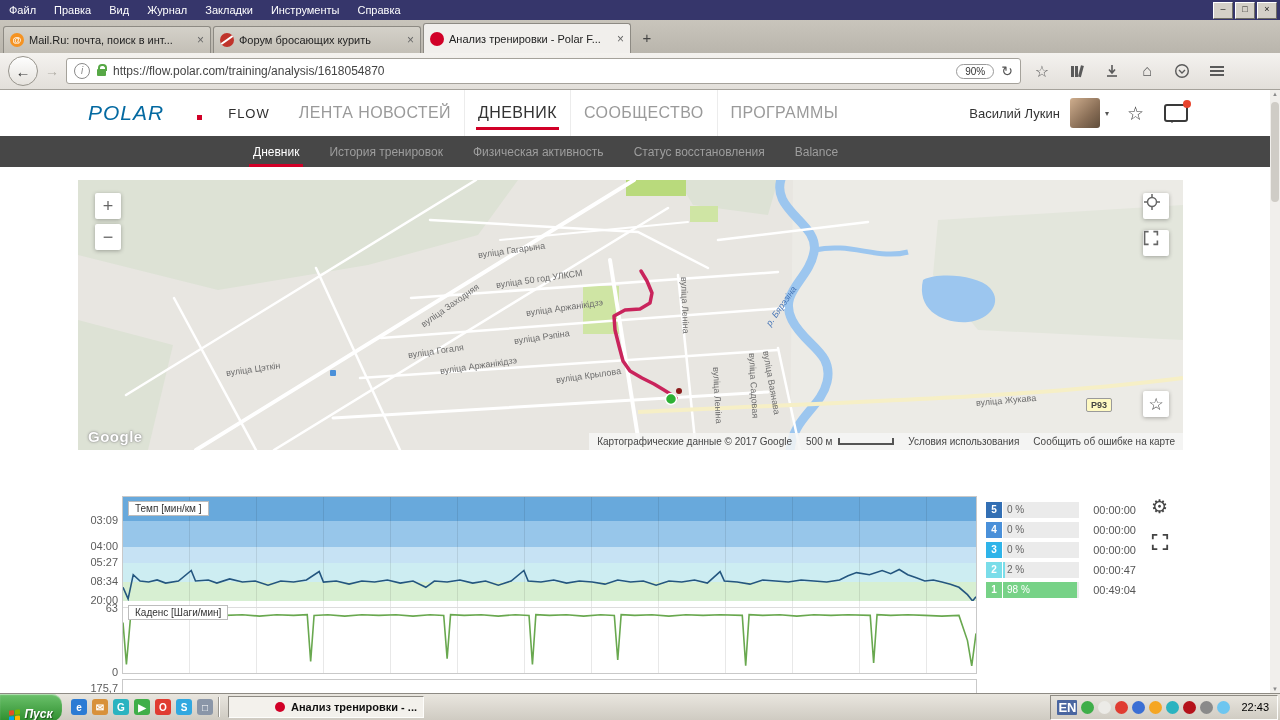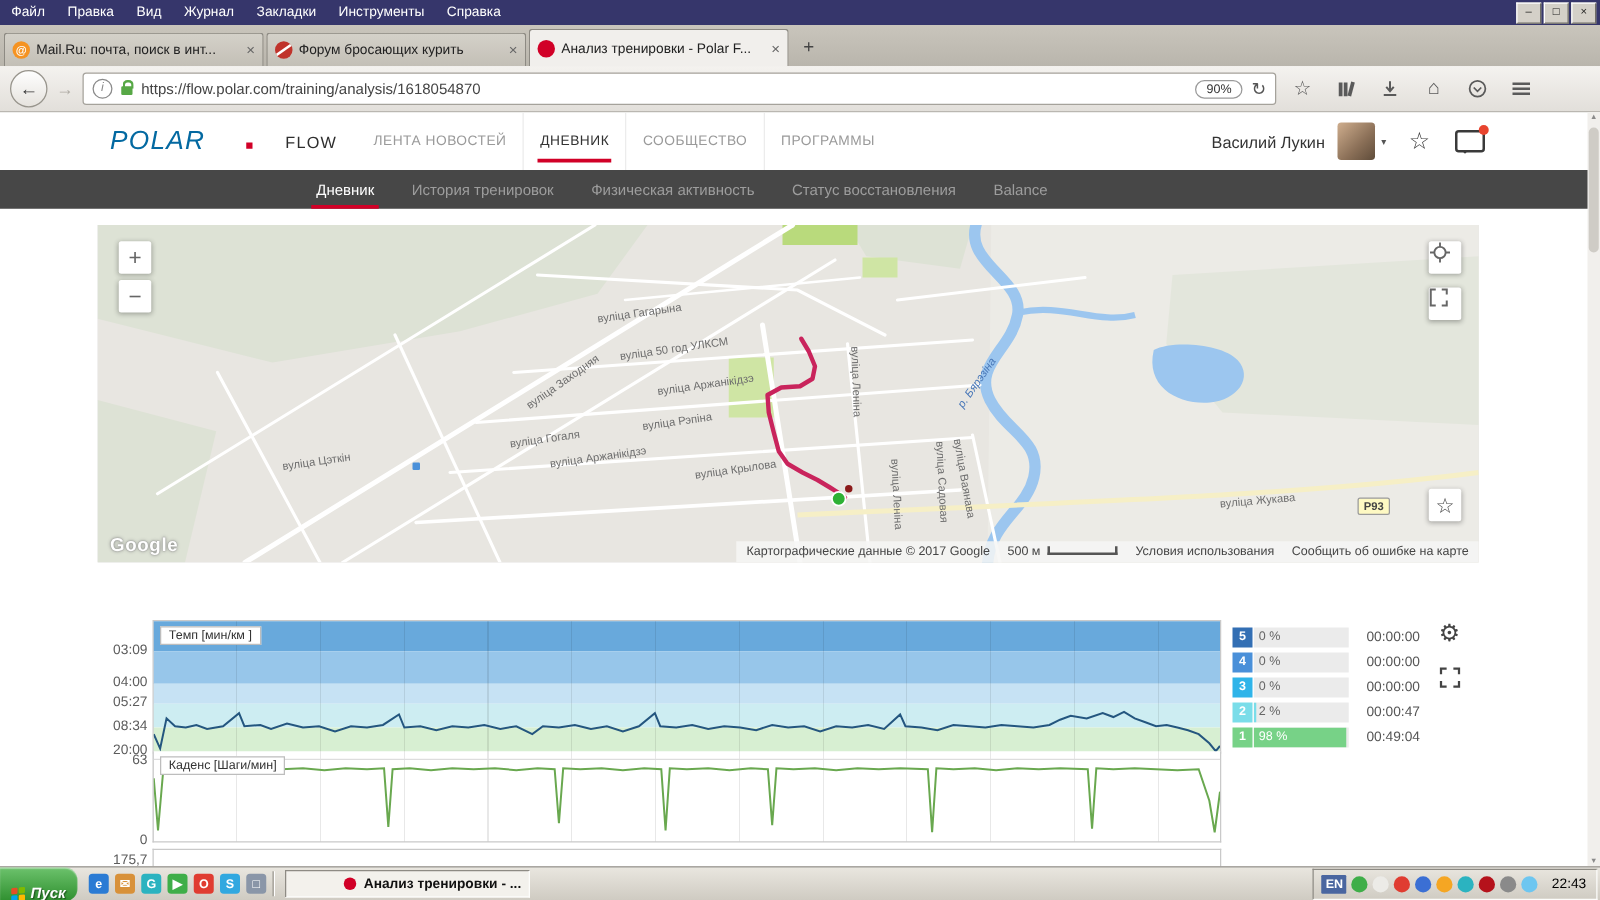--- a/index.html
+++ b/index.html
@@ -42,21 +42,21 @@
 
   
   #page{position:absolute;left:0;top:90px;width:1280px;height:603px;background:#fff;overflow:hidden;}
 
   
   #polar-header{position:absolute;left:0;top:0;width:1280px;height:46px;display:flex;align-items:center;padding:0 92px 0 88px;box-sizing:border-box;background:#fff;}
   #polar-logo{font-size:21px;font-weight:normal;font-style:italic;letter-spacing:1px;color:#0369a1;display:flex;align-items:baseline;gap:31px;}
   #polar-logo .dot{width:5px;height:5px;background:#d10027;margin-left:2px;display:inline-block;}
   #flow-label{margin-left:26px;font-size:13px;color:#2e2e2e;letter-spacing:1px;}
   #polar-nav{display:flex;margin-left:16px;height:46px;align-items:center;}
-  .pnav-item{padding:0 13px;font-size:11px;color:#9a9a9a;letter-spacing:.4px;height:46px;display:flex;align-items:center;position:relative;}
+  .pnav-item{padding:0 13px;font-size:16px;color:#9a9a9a;letter-spacing:.4px;height:46px;display:flex;align-items:center;position:relative;}
   .pnav-item + .pnav-item{border-left:1px solid #ececec;}
   .pnav-item.active{color:#333;}
   .pnav-item.active:after{content:'';position:absolute;left:11px;right:11px;bottom:6px;height:3px;background:#d10027;}
   #user-block{margin-left:auto;display:flex;align-items:center;}
   #user-name{font-size:13px;color:#333;}
   #avatar{width:30px;height:30px;border-radius:3px;margin-left:10px;background:linear-gradient(135deg,#cfae8e,#8a6f57 60%,#5f4c3a);}
   #user-caret{font-size:8px;color:#555;margin-left:5px;}
   #header-star{font-size:19px;color:#3a3a3a;margin-left:18px;}
   #chat-icon{width:20px;height:14px;border:2px solid #3a3a3a;border-radius:3px;position:relative;margin-left:20px;}
   #chat-icon:after{content:'';position:absolute;left:3px;bottom:-6px;border:3px solid transparent;border-top-color:#3a3a3a;}
@@ -118,21 +118,21 @@
   #start-btn{margin:0 0 0 0;height:27px;width:62px;border-radius:0 10px 10px 0;background:linear-gradient(#6cc26c,#2f8f2f);display:flex;align-items:flex-end;justify-content:center;gap:4px;color:#fff;font-weight:bold;font-style:italic;font-size:12px;text-shadow:1px 1px 1px rgba(0,0,0,.45);box-shadow:inset 0 1px 1px rgba(255,255,255,.5);}
   #start-flag{display:grid;grid-template-columns:5px 5px;grid-template-rows:5px 5px;gap:1px;transform:skewY(-6deg);}
   #start-flag span{display:block;border-radius:1px;}
   #quick-launch{display:flex;align-items:center;gap:5px;margin-left:9px;}
   .ql-icon{width:16px;height:16px;border-radius:3px;color:#fff;font-size:10px;font-weight:bold;display:flex;align-items:center;justify-content:center;}
   .tb-divider{width:1px;height:20px;background:#9a978f;margin:0 5px;box-shadow:1px 0 0 #fff;}
   #task-btn{margin-left:4px;width:196px;height:22px;background:#f3f1ec;border:1px solid;border-color:#8e8b84 #fdfdfb #fdfdfb #8e8b84;display:flex;align-items:center;padding:0 6px;gap:6px;font-size:11px;font-weight:bold;color:#111;box-sizing:border-box;justify-content:flex-end;}
   #task-fav{width:10px;height:10px;border-radius:50%;background:#d10027;flex:none;}
   #task-title{overflow:hidden;white-space:nowrap;text-overflow:ellipsis;}
   #tray{margin-left:auto;display:flex;align-items:center;gap:4px;height:23px;margin-right:2px;padding:0 8px 0 6px;border:1px solid;border-color:#8e8b84 #fdfdfb #fdfdfb #8e8b84;}
-  #lang-box{width:20px;height:15px;background:#4a66a0;color:#fff;font-size:10px;font-weight:bold;text-align:center;line-height:15px;border-radius:1px;}
+  #lang-box{width:20px;height:15px;background:#4a66a0;color:#fff;font-size:13px;font-weight:bold;text-align:center;line-height:15px;border-radius:1px;}
   .tray-icon{width:13px;height:13px;border-radius:50%;}
   #clock{font-size:11px;color:#000;margin-left:7px;}
 </style>
 </head>
 <body>
 
 <div id="screen">
 
   <div id="menubar">
     <span class="menu-item">Файл</span>

